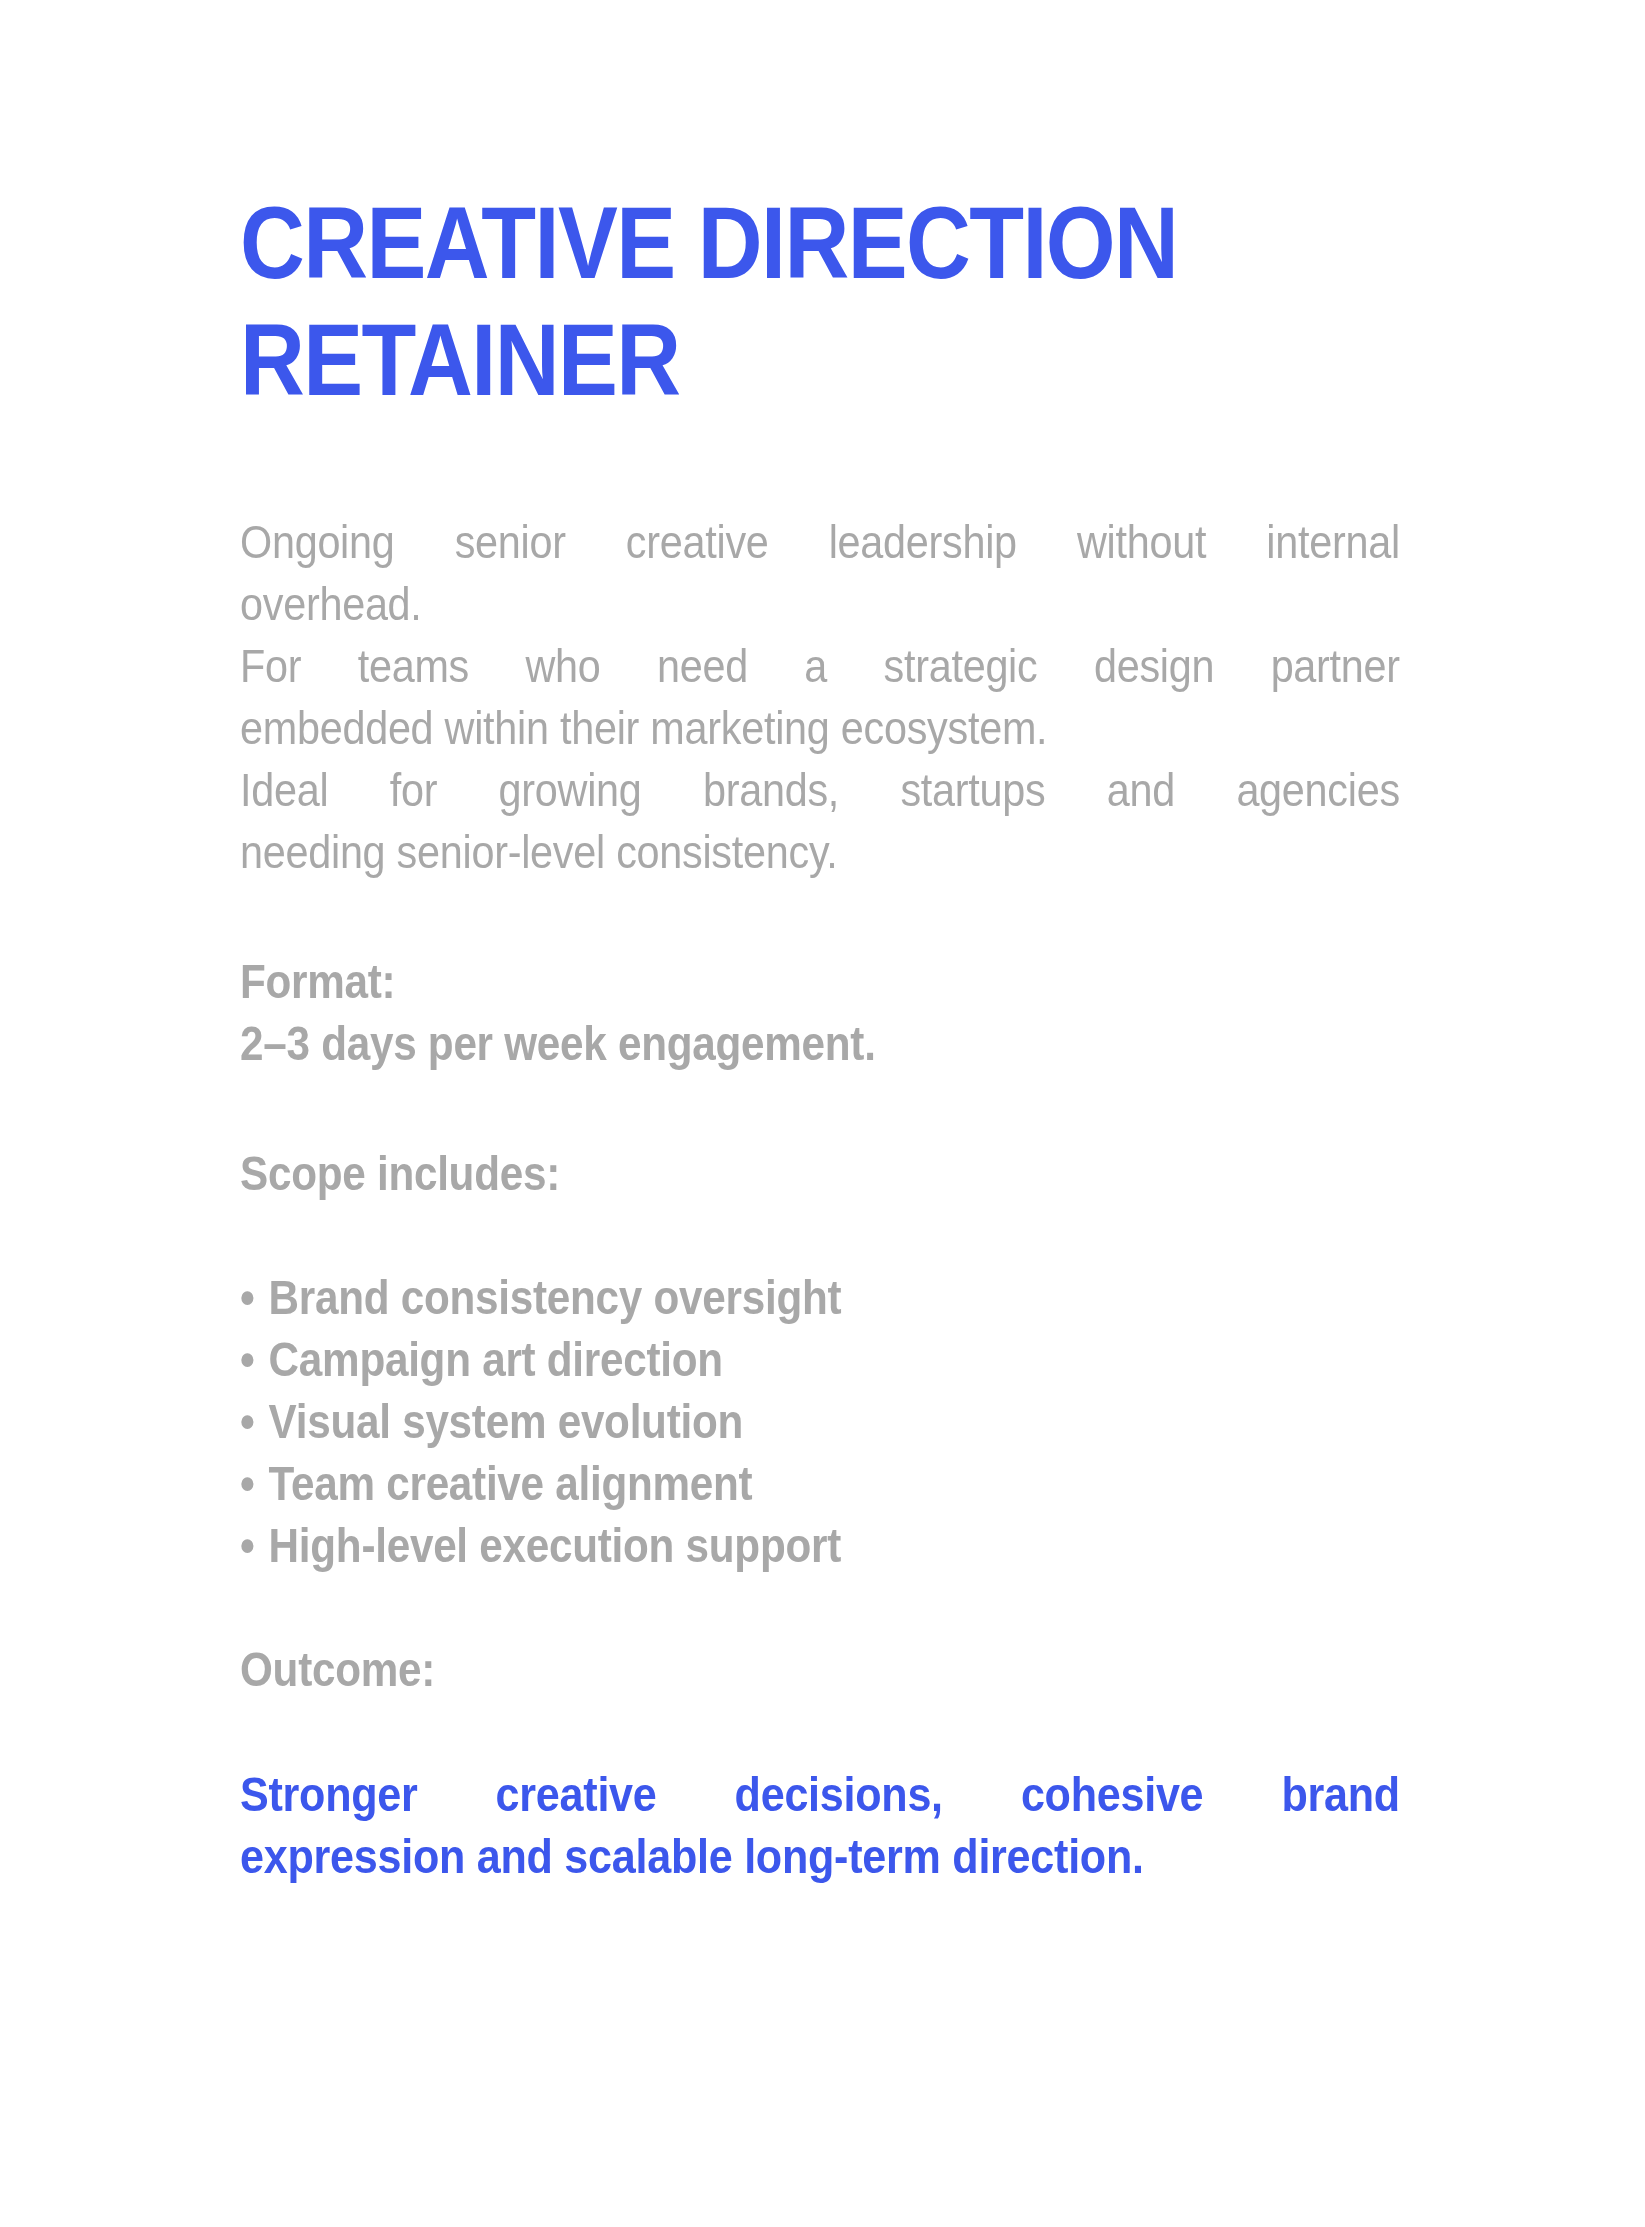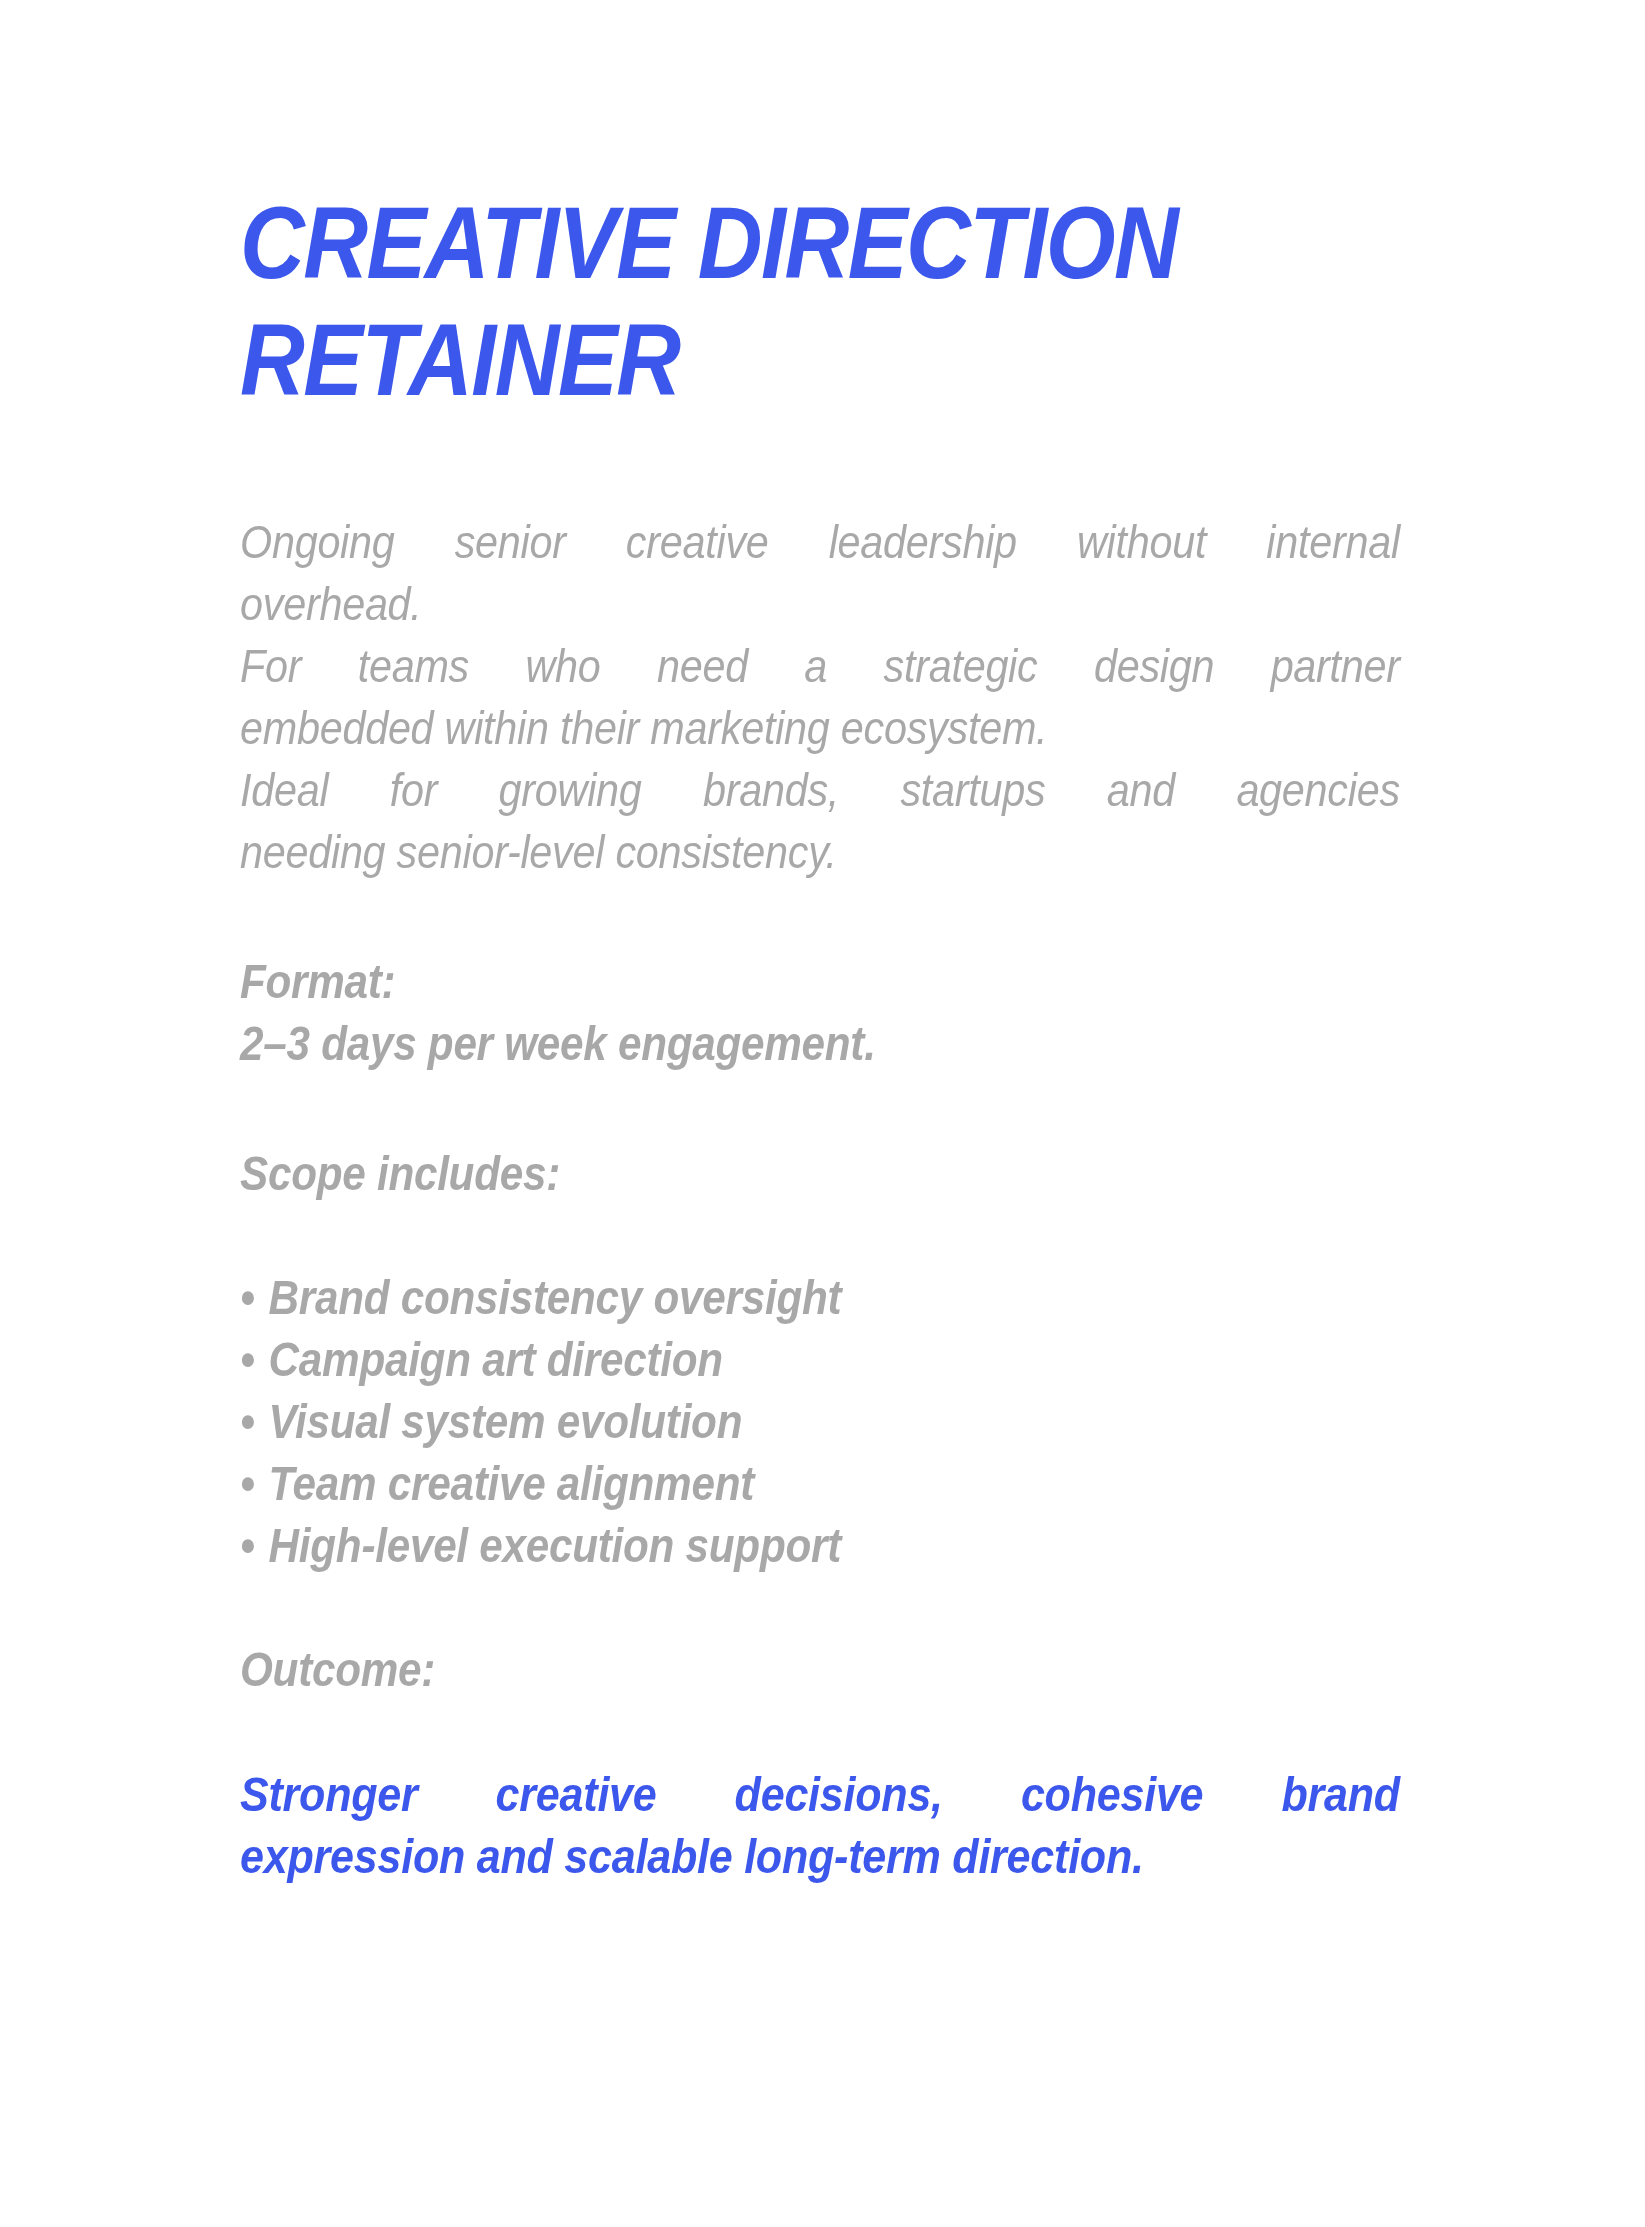--- a/index.html
+++ b/index.html
@@ -12,21 +12,20 @@
     height: 2227px;
     overflow: hidden;
     font-family: "Liberation Sans", sans-serif;
   }
   .page {
     box-sizing: border-box;
     width: 1645px;
     height: 2227px;
     padding: 185px 0 0 240px;
     background: #ffffff;
-    font-style: italic;
   }
   
   .content {
     width: 1318px;
     transform: scaleX(0.88);
     transform-origin: 0 0;
   }
   .title {
     margin: 0;
     color: #3c57ec;

